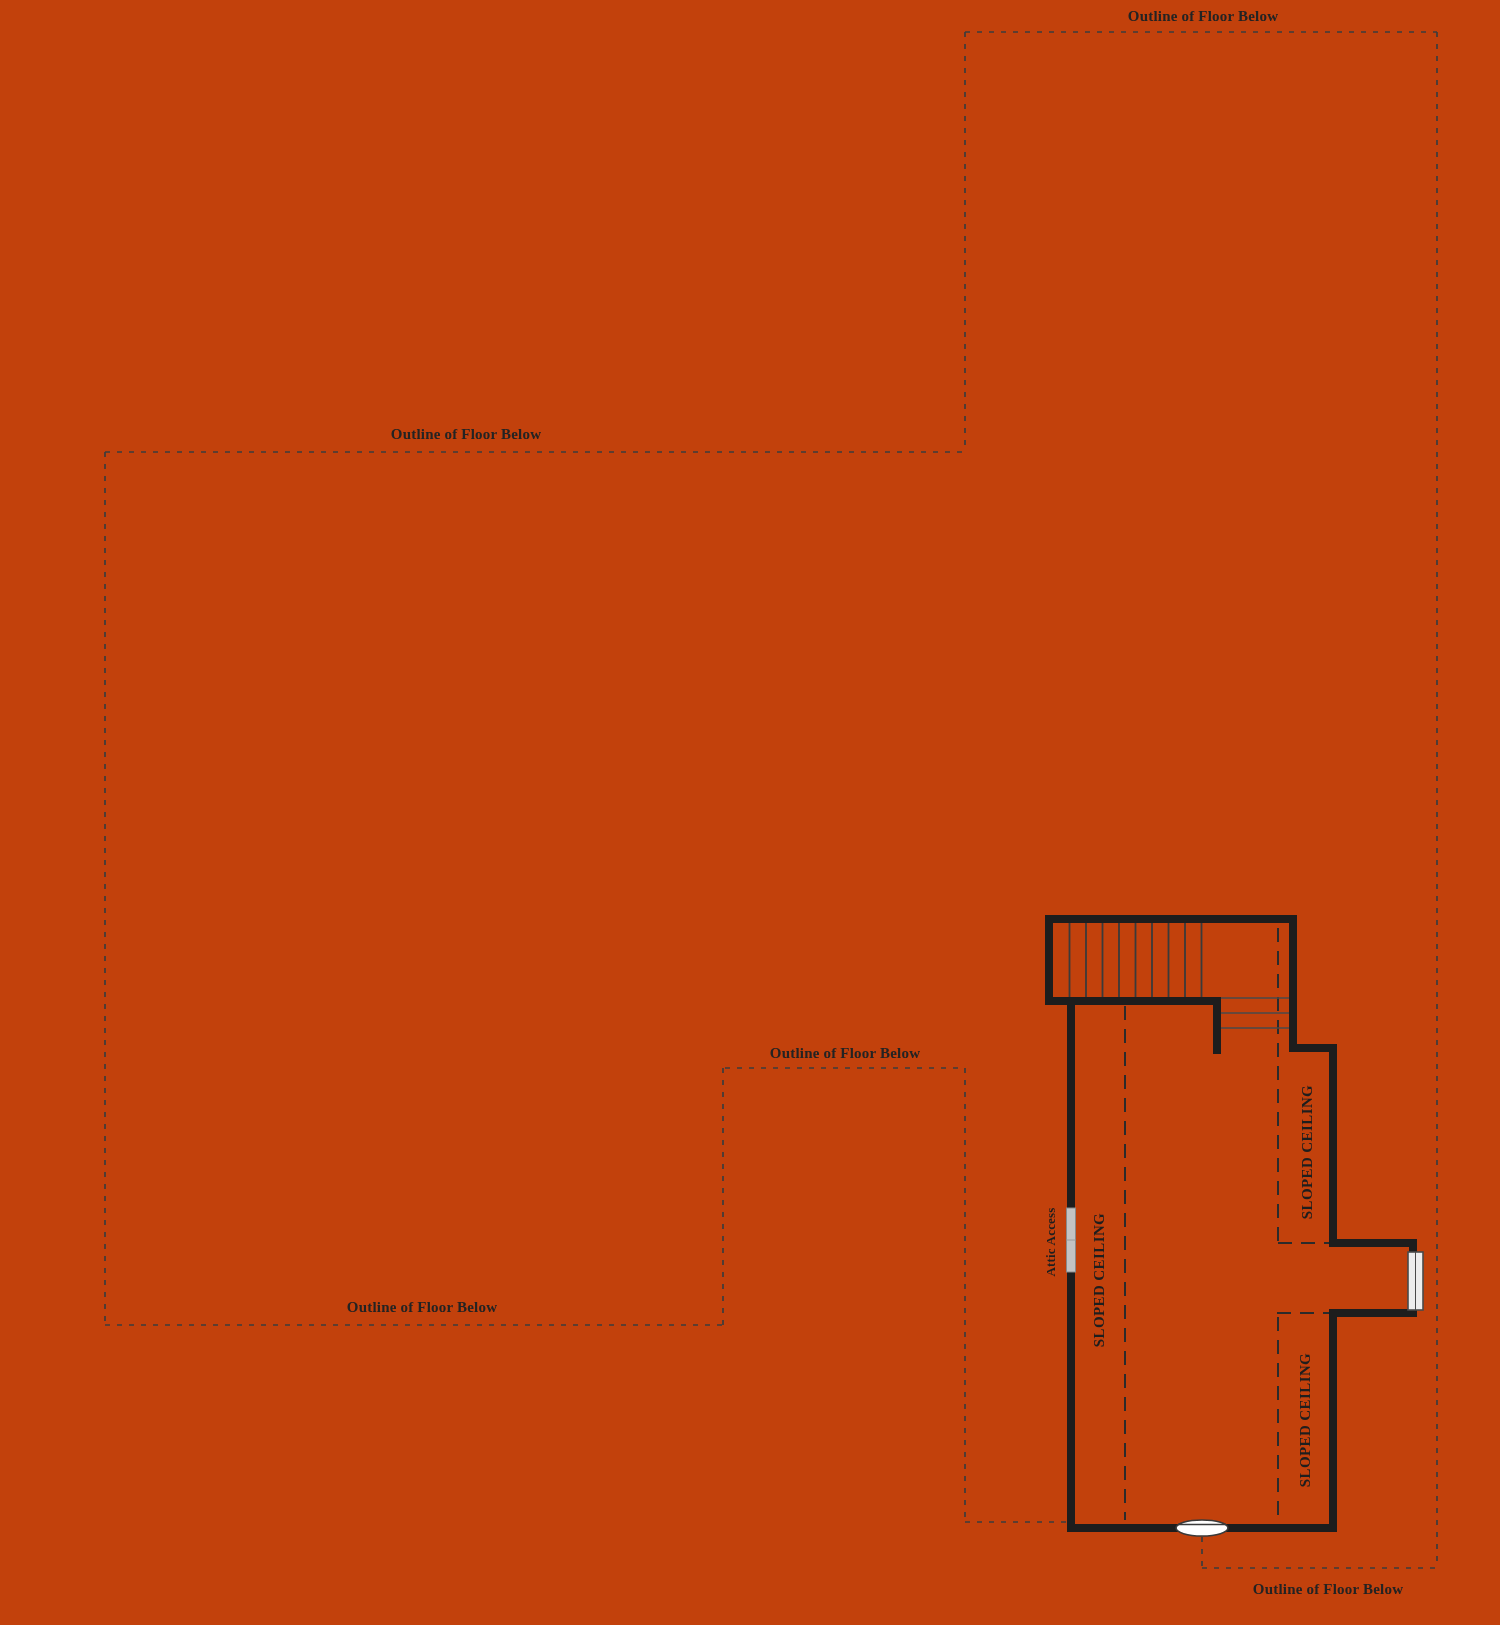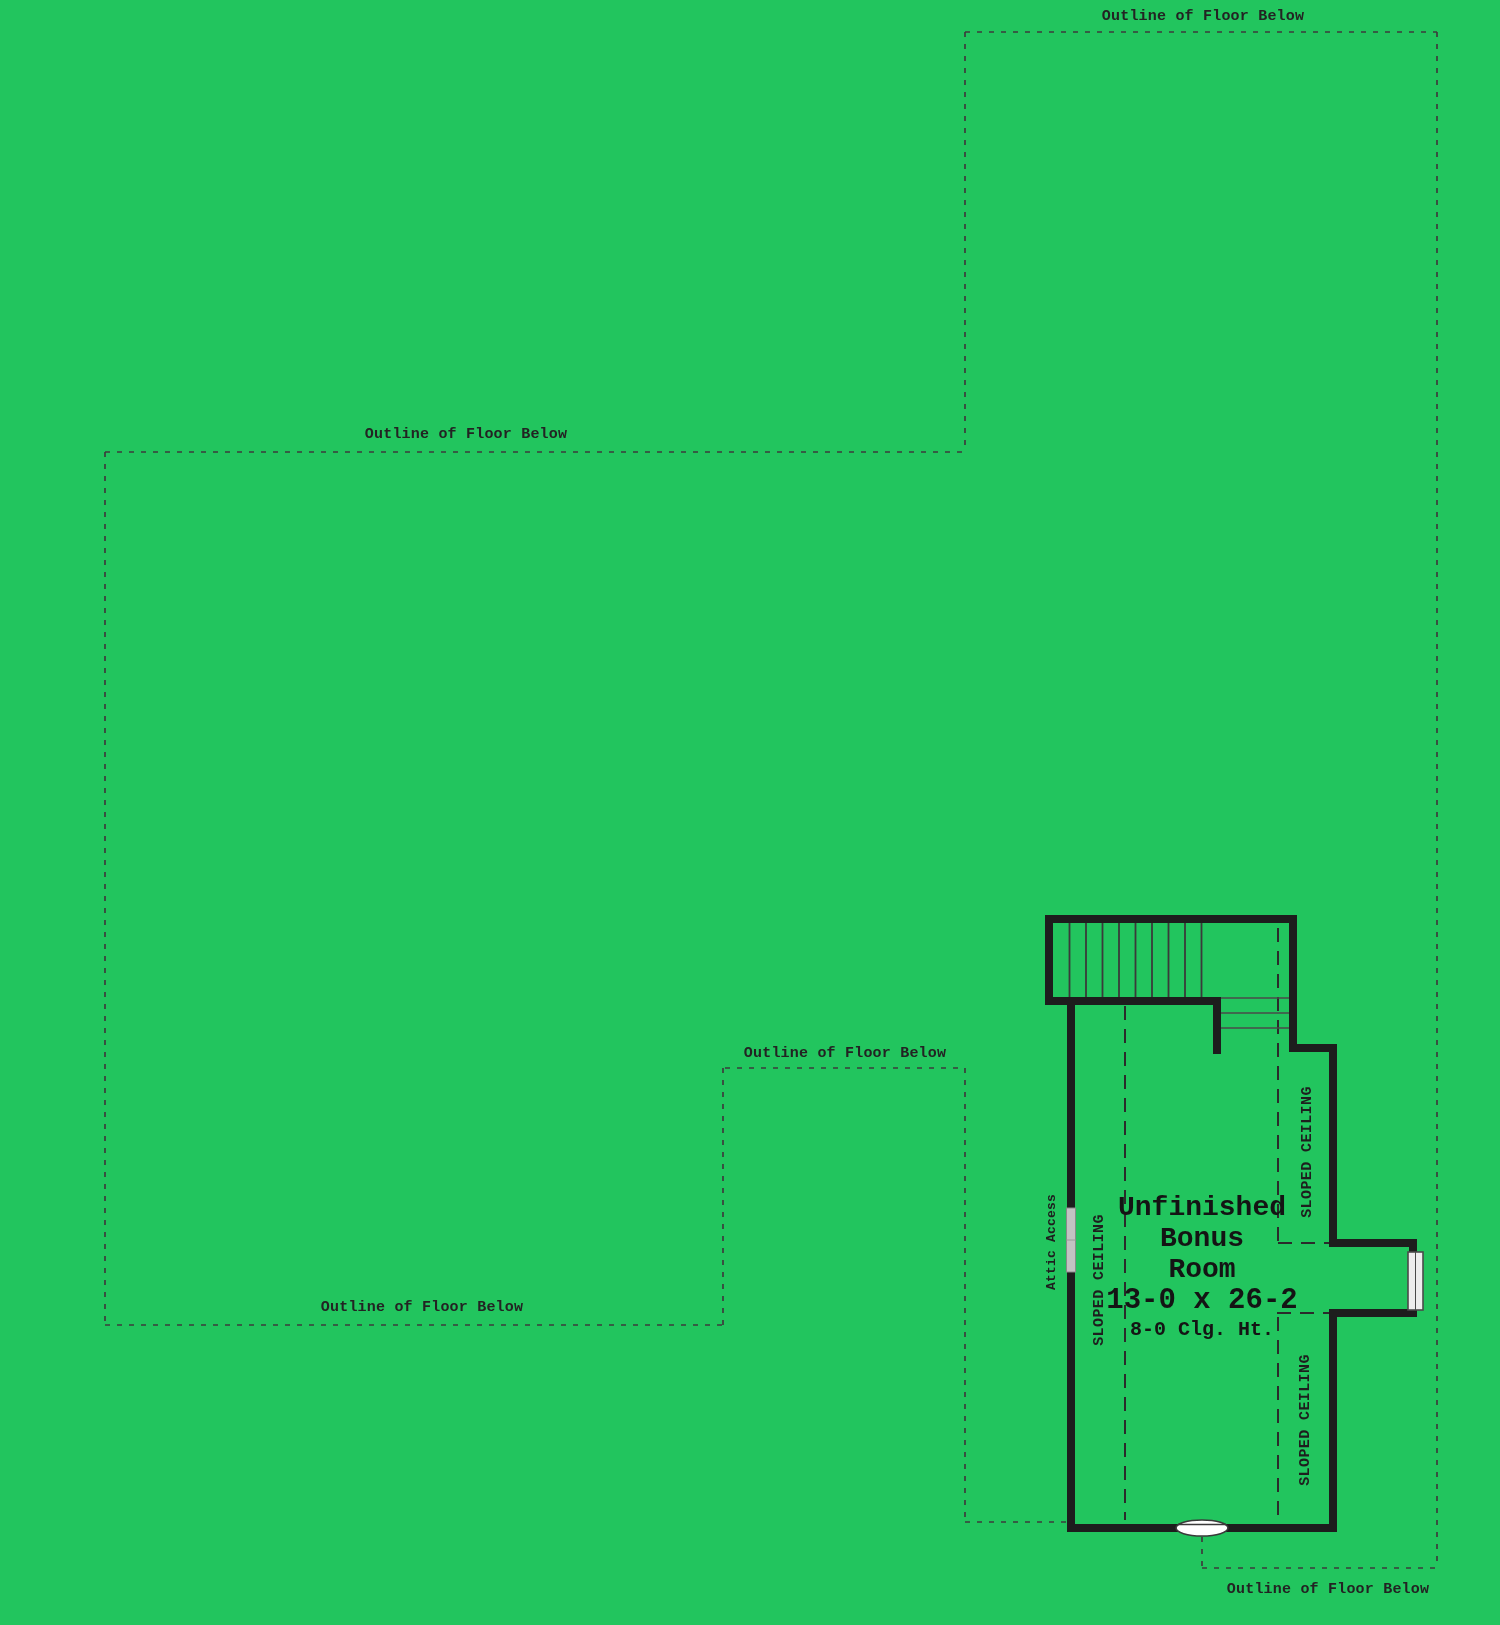--- a/index.html
+++ b/index.html
@@ -1,20 +1,20 @@
 <!DOCTYPE html>
 <html><head>
 <meta charset="utf-8">
 <style>
   html,body{margin:0;padding:0;background:#ffffff;}
   #canvas{
     position:relative;
     width:1500px;height:1625px;
-    background:#22c55e;
-    font-family:Liberation Mono, monospace;
+    background:#c2410c;
+    font-family:Liberation Serif, serif;
     overflow:hidden;
   }
   #plan-svg{position:absolute;left:0;top:0;}
   .olabel{
     position:absolute;
     transform:translate(-50%,-50%);
     font-size:15px;
     font-weight:bold;
     color:#232323;
     letter-spacing:0.2px;
@@ -135,21 +135,14 @@
   <div class="olabel" style="left:1328px;top:1589px;">Outline of Floor Below</div>
 
   <div class="vlabel attic" style="left:1051px;top:1242px;">Attic Access</div>
 
   <div class="vlabel sloped" style="left:1099px;top:1280px;">SLOPED CEILING</div>
 
   <div class="vlabel sloped" style="left:1307px;top:1152px;">SLOPED CEILING</div>
 
   <div class="vlabel sloped" style="left:1305px;top:1420px;">SLOPED CEILING</div>
 
-  <div id="room-label">
-    <div class="room-line">Unfinished</div>
-    <div class="room-line">Bonus</div>
-    <div class="room-line">Room</div>
-    <div class="room-dims">13-0 x 26-2</div>
-    <div class="room-clg">8-0 Clg. Ht.</div>
-  </div>
 
 </div>
 
 </body></html>

